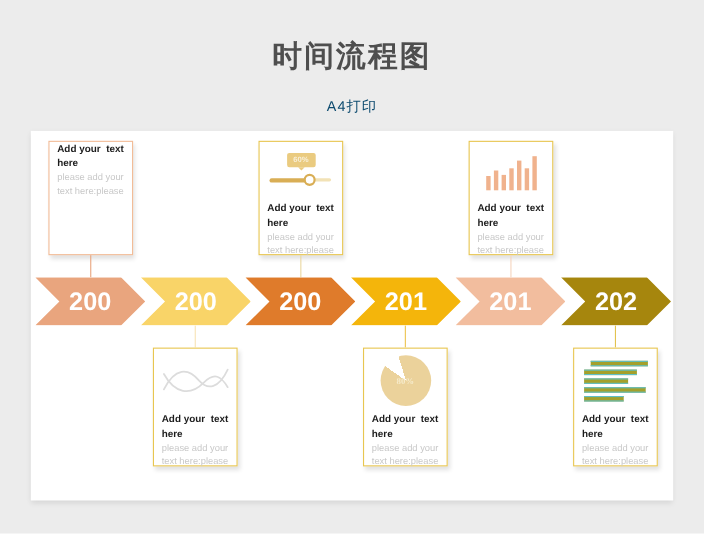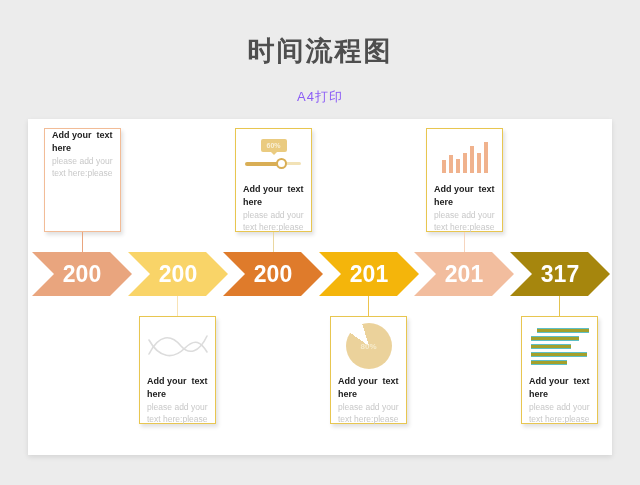--- a/index.html
+++ b/index.html
@@ -11,21 +11,21 @@
   }
   .screen{position:relative;width:640px;height:485px;overflow:hidden;padding-left:46px;}
 
   .page-title{
     position:absolute;top:33px;left:0;width:640px;
     text-align:center;font-size:27px;font-weight:bold;
     color:#4e4e4e;letter-spacing:2px;
   }
   .page-subtitle{
     position:absolute;top:88px;left:0;width:640px;
-    text-align:center;font-size:13px;color:#8b5cf6;letter-spacing:1px;
+    text-align:center;font-size:13px;color:#0c4a6e;letter-spacing:1px;
   }
 
   .panel{
     position:absolute;left:28px;top:119px;width:584px;height:336px;
     background:#ffffff;box-shadow:0 2px 5px rgba(0,0,0,0.10);
   }
 
   
   .chev{
     position:absolute;top:133px;width:100px;height:44px;
@@ -151,42 +151,42 @@
 
     <div class="conn t t1" style="background: rgb(233, 165, 126);"></div>
     <div class="conn t t2" style="background: rgb(234, 215, 160);"></div>
     <div class="conn t t3" style="background: rgb(246, 213, 190);"></div>
 
     <div class="chev c1" style="background: rgb(233, 165, 126);">200</div>
     <div class="chev c2" style="background: rgb(249, 212, 104);">200</div>
     <div class="chev c3" style="background: rgb(223, 123, 43);">200</div>
     <div class="chev c4" style="background: rgb(244, 181, 11);">201</div>
     <div class="chev c5" style="background: rgb(242, 189, 158);">201</div>
-    <div class="chev c6" style="background: rgb(166, 134, 13);">317</div>
+    <div class="chev c6" style="background: rgb(166, 134, 13);">202</div>
 
     <div class="conn b b1" style="background: rgb(248, 227, 181);"></div>
     <div class="conn b b2" style="background: rgb(237, 196, 78);"></div>
     <div class="conn b b3" style="background: rgb(227, 195, 79);"></div>
 
     <div class="card bottom bc1">
       <div class="icon-area">
         <svg class="linechart" width="62" height="36" viewBox="0 0 62 36">
           <path d="M2 26 C 12 6, 24 6, 34 18 C 42 27, 52 25, 60 8" style="stroke: rgb(220, 220, 220);"></path>
           <path d="M2 12 C 12 30, 26 32, 38 20 C 48 10, 54 14, 60 24" style="stroke: rgb(220, 220, 220);"></path>
         </svg>
       </div>
       <div class="h-line">Add your  text</div>
       <div class="h-line">here</div>
       <div class="b-line">please add your</div>
       <div class="b-line">text here:please</div>
     </div>
 
     <div class="card bottom bc2">
       <div class="icon-area">
-        <div class="pie" style="background: conic-gradient(rgb(235, 210, 155) 0deg, rgb(235, 210, 155) 305deg, rgb(255, 255, 255) 305deg, rgb(255, 255, 255) 343deg, rgb(235, 210, 155) 343deg, rgb(235, 210, 155) 360deg);">
+        <div class="pie" style="background: conic-gradient(rgb(235, 210, 155) 0deg, rgb(235, 210, 155) 305deg, rgb(255, 255, 255) 305deg, rgb(255, 255, 255) 343deg, rgb(235, 210, 155) 343deg, rgb(235, 210, 155) 360deg); font-family: Liberation Serif, serif;">
           <span>80%</span>
         </div>
       </div>
       <div class="h-line">Add your  text</div>
       <div class="h-line">here</div>
       <div class="b-line">please add your</div>
       <div class="b-line">text here:please</div>
     </div>
 
     <div class="card bottom bc3">

